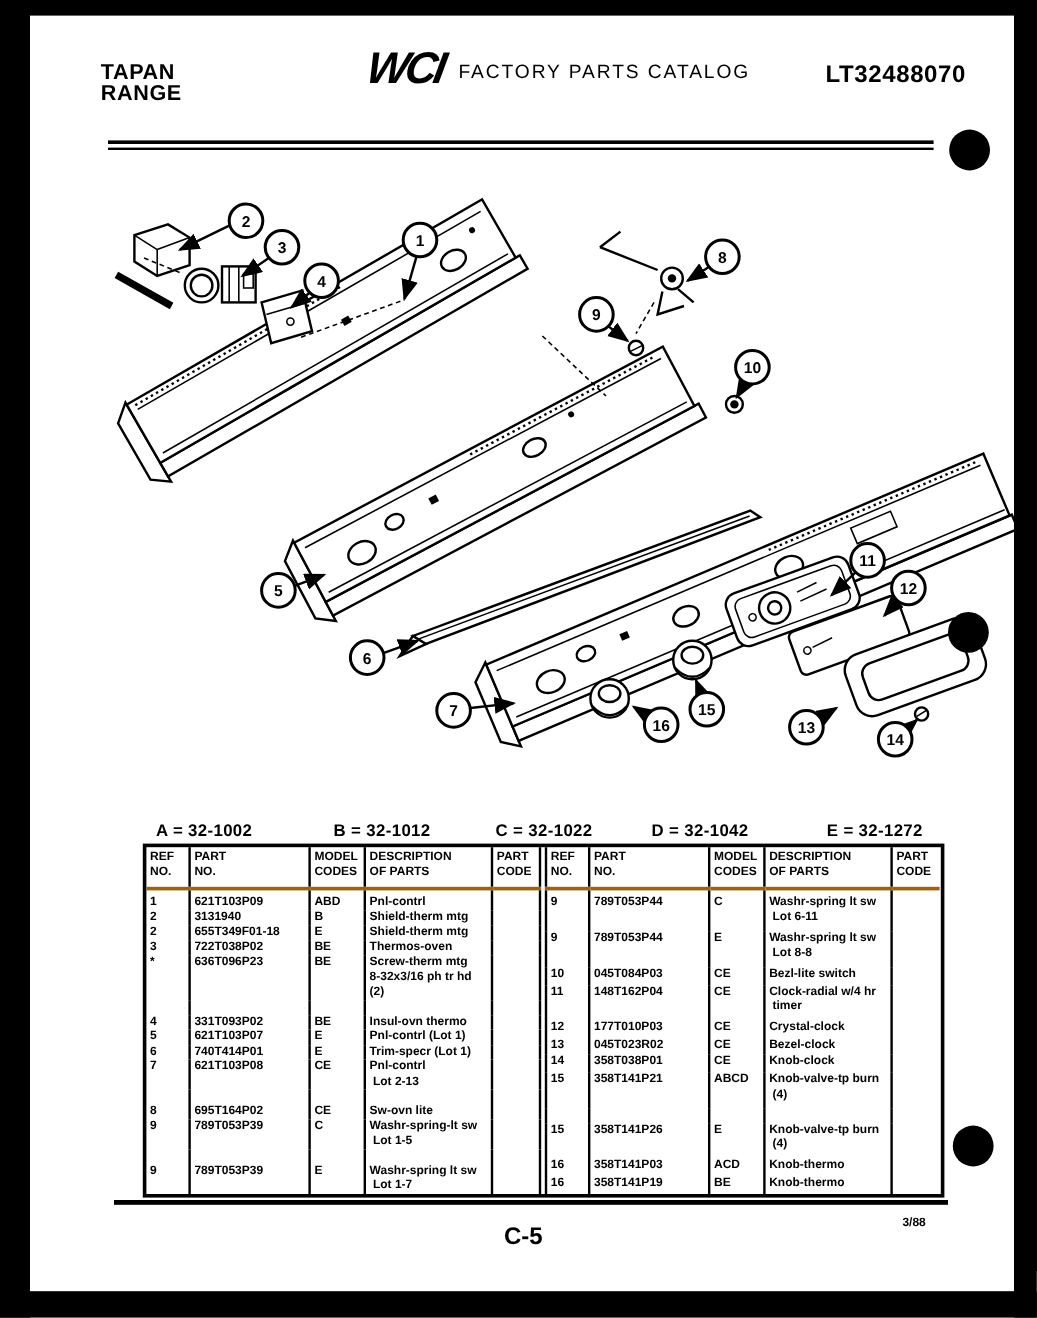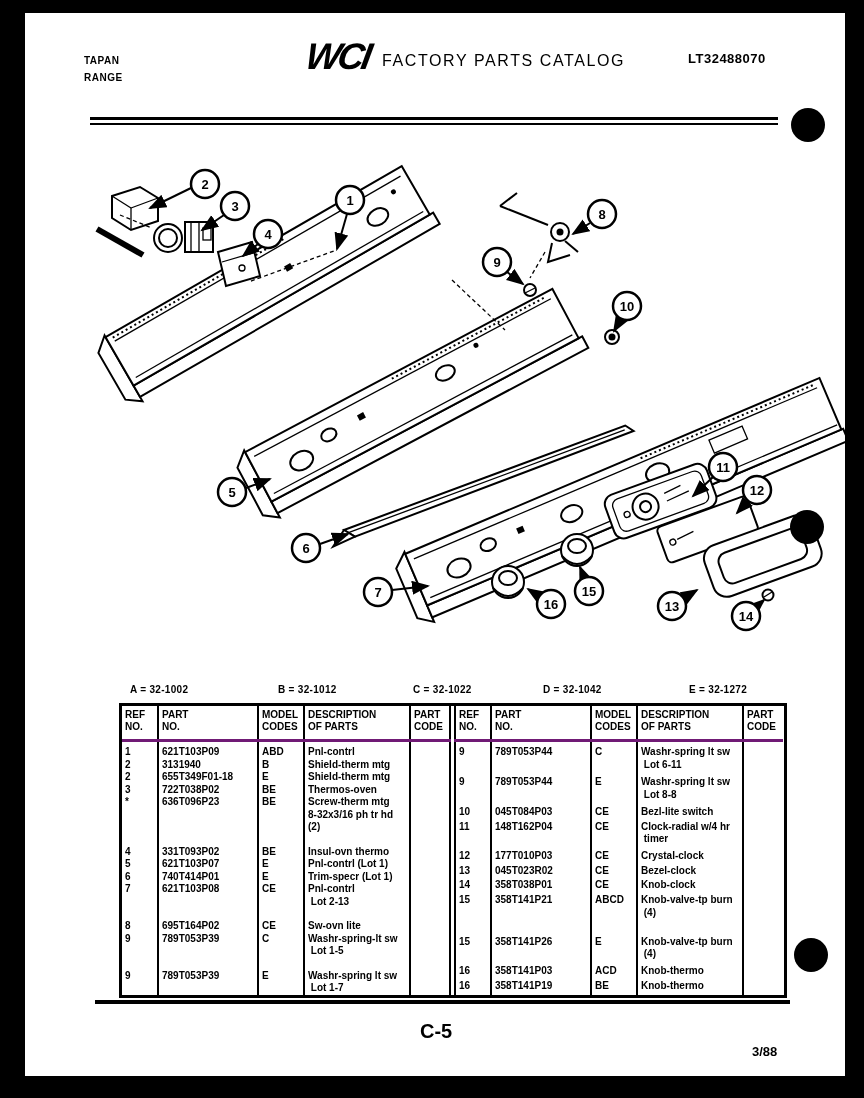--- a/index.html
+++ b/index.html
@@ -10,57 +10,57 @@
   
   .bar{position:absolute;background:#000;z-index:6;}
   .bar-top{left:0;top:0;width:864px;height:13px;}
   .bar-left{left:0;top:0;width:25px;height:1098px;}
   .bar-right{left:845px;top:0;width:19px;height:1098px;}
   .bar-bottom{left:0;top:1076px;width:864px;height:22px;}
   .punch{position:absolute;width:34px;height:34px;border-radius:50%;background:#000;z-index:5;}
   .p1{left:791px;top:108px;} .p2{left:790px;top:510px;} .p3{left:794px;top:938px;}
 
   
-  .brand{position:absolute;left:84px;top:52px;font-weight:bold;font-size:10px;line-height:17px;letter-spacing:.5px;}
+  .brand{position:absolute;left:84px;top:52px;font-weight:bold;font-size:18px;line-height:17px;letter-spacing:.5px;}
   .logo{position:absolute;left:306px;top:36px;font-size:37px;font-weight:900;font-style:italic;letter-spacing:-3px;transform:skewX(-10deg);}
   .cat-title{position:absolute;left:382px;top:52px;font-weight:normal;font-size:16px;letter-spacing:1.6px;}
-  .docnum{position:absolute;left:688px;top:51px;font-weight:bold;font-size:13px;letter-spacing:.5px;}
+  .docnum{position:absolute;left:688px;top:51px;font-weight:bold;font-size:20px;letter-spacing:.5px;}
   .rule{position:absolute;background:#000;}
   .rule-a{left:90px;top:117px;width:688px;height:3px;}
   .rule-b{left:90px;top:123px;width:688px;height:2px;}
 
   
   svg.diagram{position:absolute;left:0;top:0;z-index:1;}
   .ln{fill:#fff;stroke:#000;stroke-width:2;}
   .st{fill:none;stroke:#000;stroke-width:2;}
   .thin{stroke-width:1.3;}
   .dash{stroke-dasharray:4 3;}
   .callout circle{fill:#fff;stroke:#000;stroke-width:2.5;}
   .callout text{font-family:"Liberation Sans",sans-serif;font-size:13px;font-weight:bold;text-anchor:middle;}
 
   
-  .legend span{position:absolute;top:684px;font-weight:bold;font-size:10px;letter-spacing:.3px;}
+  .legend span{position:absolute;top:684px;font-weight:bold;font-size:14px;letter-spacing:.3px;}
   .lg0{left:130px;} .lg1{left:278px;} .lg2{left:413px;} .lg3{left:543px;} .lg4{left:689px;text-align:right;}
 
   
   .tables{position:absolute;left:119px;top:703px;width:662px;border:3px solid #000;display:flex;gap:3px;background:#fff;z-index:2;}
   .tables table{width:328px;border-collapse:collapse;table-layout:fixed;}
   .t-left{border-right:2px solid #000;}
   .t-right{border-left:2px solid #000;}
   th,td{font-size:10px;font-weight:bold;text-align:left;vertical-align:top;padding:0 3px;white-space:pre;overflow:hidden;}
-  th{border-bottom:3px solid #701a75;padding-top:3px;padding-bottom:6px;font-size:10px;line-height:12px;margin-left:48px;}
+  th{border-bottom:3px solid #a16207;padding-top:3px;padding-bottom:6px;font-size:10px;line-height:12px;margin-left:48px;}
   th+th,td+td{border-left:2px solid #000;}
   td{line-height:12.5px;}
   tr.spacer td{height:12px;border-bottom:none;}
   tbody tr:first-child td{padding-top:4px;}
 
   
   .foot-rule{left:95px;top:1000px;width:695px;height:4px;}
   .pagenum{position:absolute;left:420px;top:1020px;font-weight:bold;font-size:20px;}
-  .datecode{position:absolute;left:752px;top:1044px;font-weight:bold;font-size:13px;}
+  .datecode{position:absolute;left:752px;top:1014px;font-weight:bold;font-size:10px;}
 </style>
 </head>
 <body>
 
 <div class="brand">
   <div>TAPAN</div>
   <div>RANGE</div>
 </div>
 <div class="logo">WCI</div>
 <div class="cat-title">FACTORY PARTS CATALOG</div>

